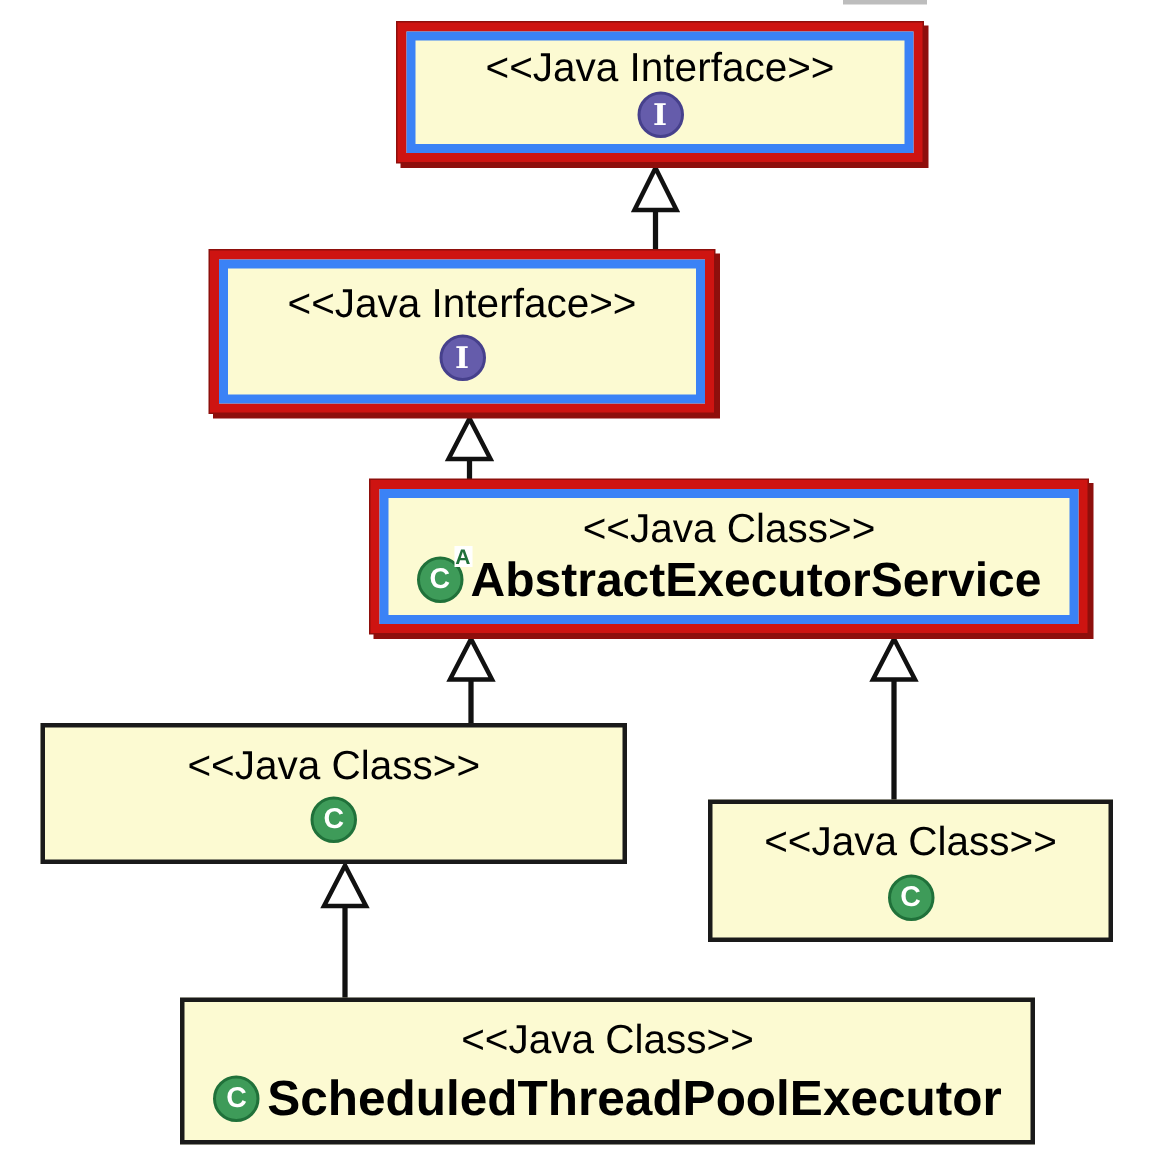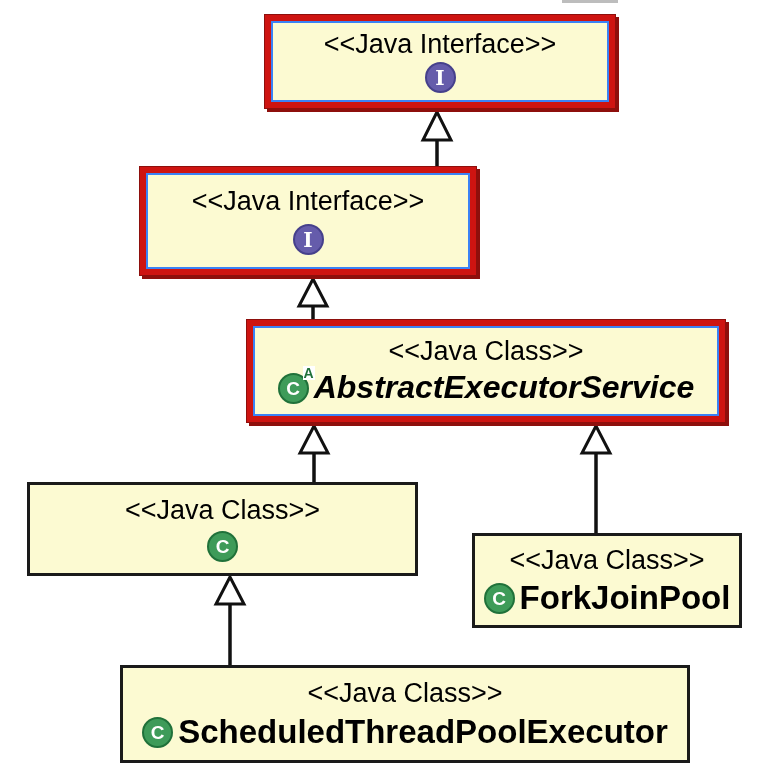--- a/index.html
+++ b/index.html
@@ -41,21 +41,21 @@
     flex-direction: column;
     align-items: center;
     justify-content: space-evenly;
     padding: 3px 2px;
     cursor: default;
   }
   .node.plain {
     border: 3px solid var(--node_border, #1a1a1a);
   }
   .node.emphasized {
-    border: 2px solid #3b82f6;
+    border: 6px solid #3b82f6;
     box-shadow:
       0 0 0 6px var(--emphasis_border, #CE1411),
       0 0 0 7px var(--emphasis_border_dark, #8E0F0C),
       3px 3px 0 7px var(--emphasis_border_dark, #8E0F0C);
   }
   .stereotype {
     font-size: 27px;
     line-height: 1.05;
     color: #000;
     white-space: nowrap;
@@ -67,21 +67,20 @@
     max-width: 100%;
   }
   .node-name {
     font-weight: bold;
     font-size: 33px;
     line-height: 1.05;
     color: #000;
     white-space: nowrap;
   }
   .node-name.abstract {
-    font-style: italic;
     font-size: 32px;
   }
   .icon {
     width: 31px; height: 31px;
     border-radius: 50%;
     box-sizing: border-box;
     display: flex;
     align-items: center;
     justify-content: center;
     position: relative;
@@ -185,21 +184,20 @@
       </span>
     </div>
   </div>
 
   <div class="node plain" style="left:472px; top:533px; width:270px; height:95px;">
     <div class="stereotype">&lt;&lt;Java Class&gt;&gt;</div>
     <div class="name-row">
       <span class="icon class">
         <span class="icon-letter">C</span>
       </span>
-      <span class="node-name">ForkJoinPool</span>
     </div>
   </div>
 
   <div class="node plain" style="left:120px; top:665px; width:570px; height:98px;">
     <div class="stereotype">&lt;&lt;Java Class&gt;&gt;</div>
     <div class="name-row">
       <span class="icon class">
         <span class="icon-letter">C</span>
       </span>
       <span class="node-name">ScheduledThreadPoolExecutor</span>

